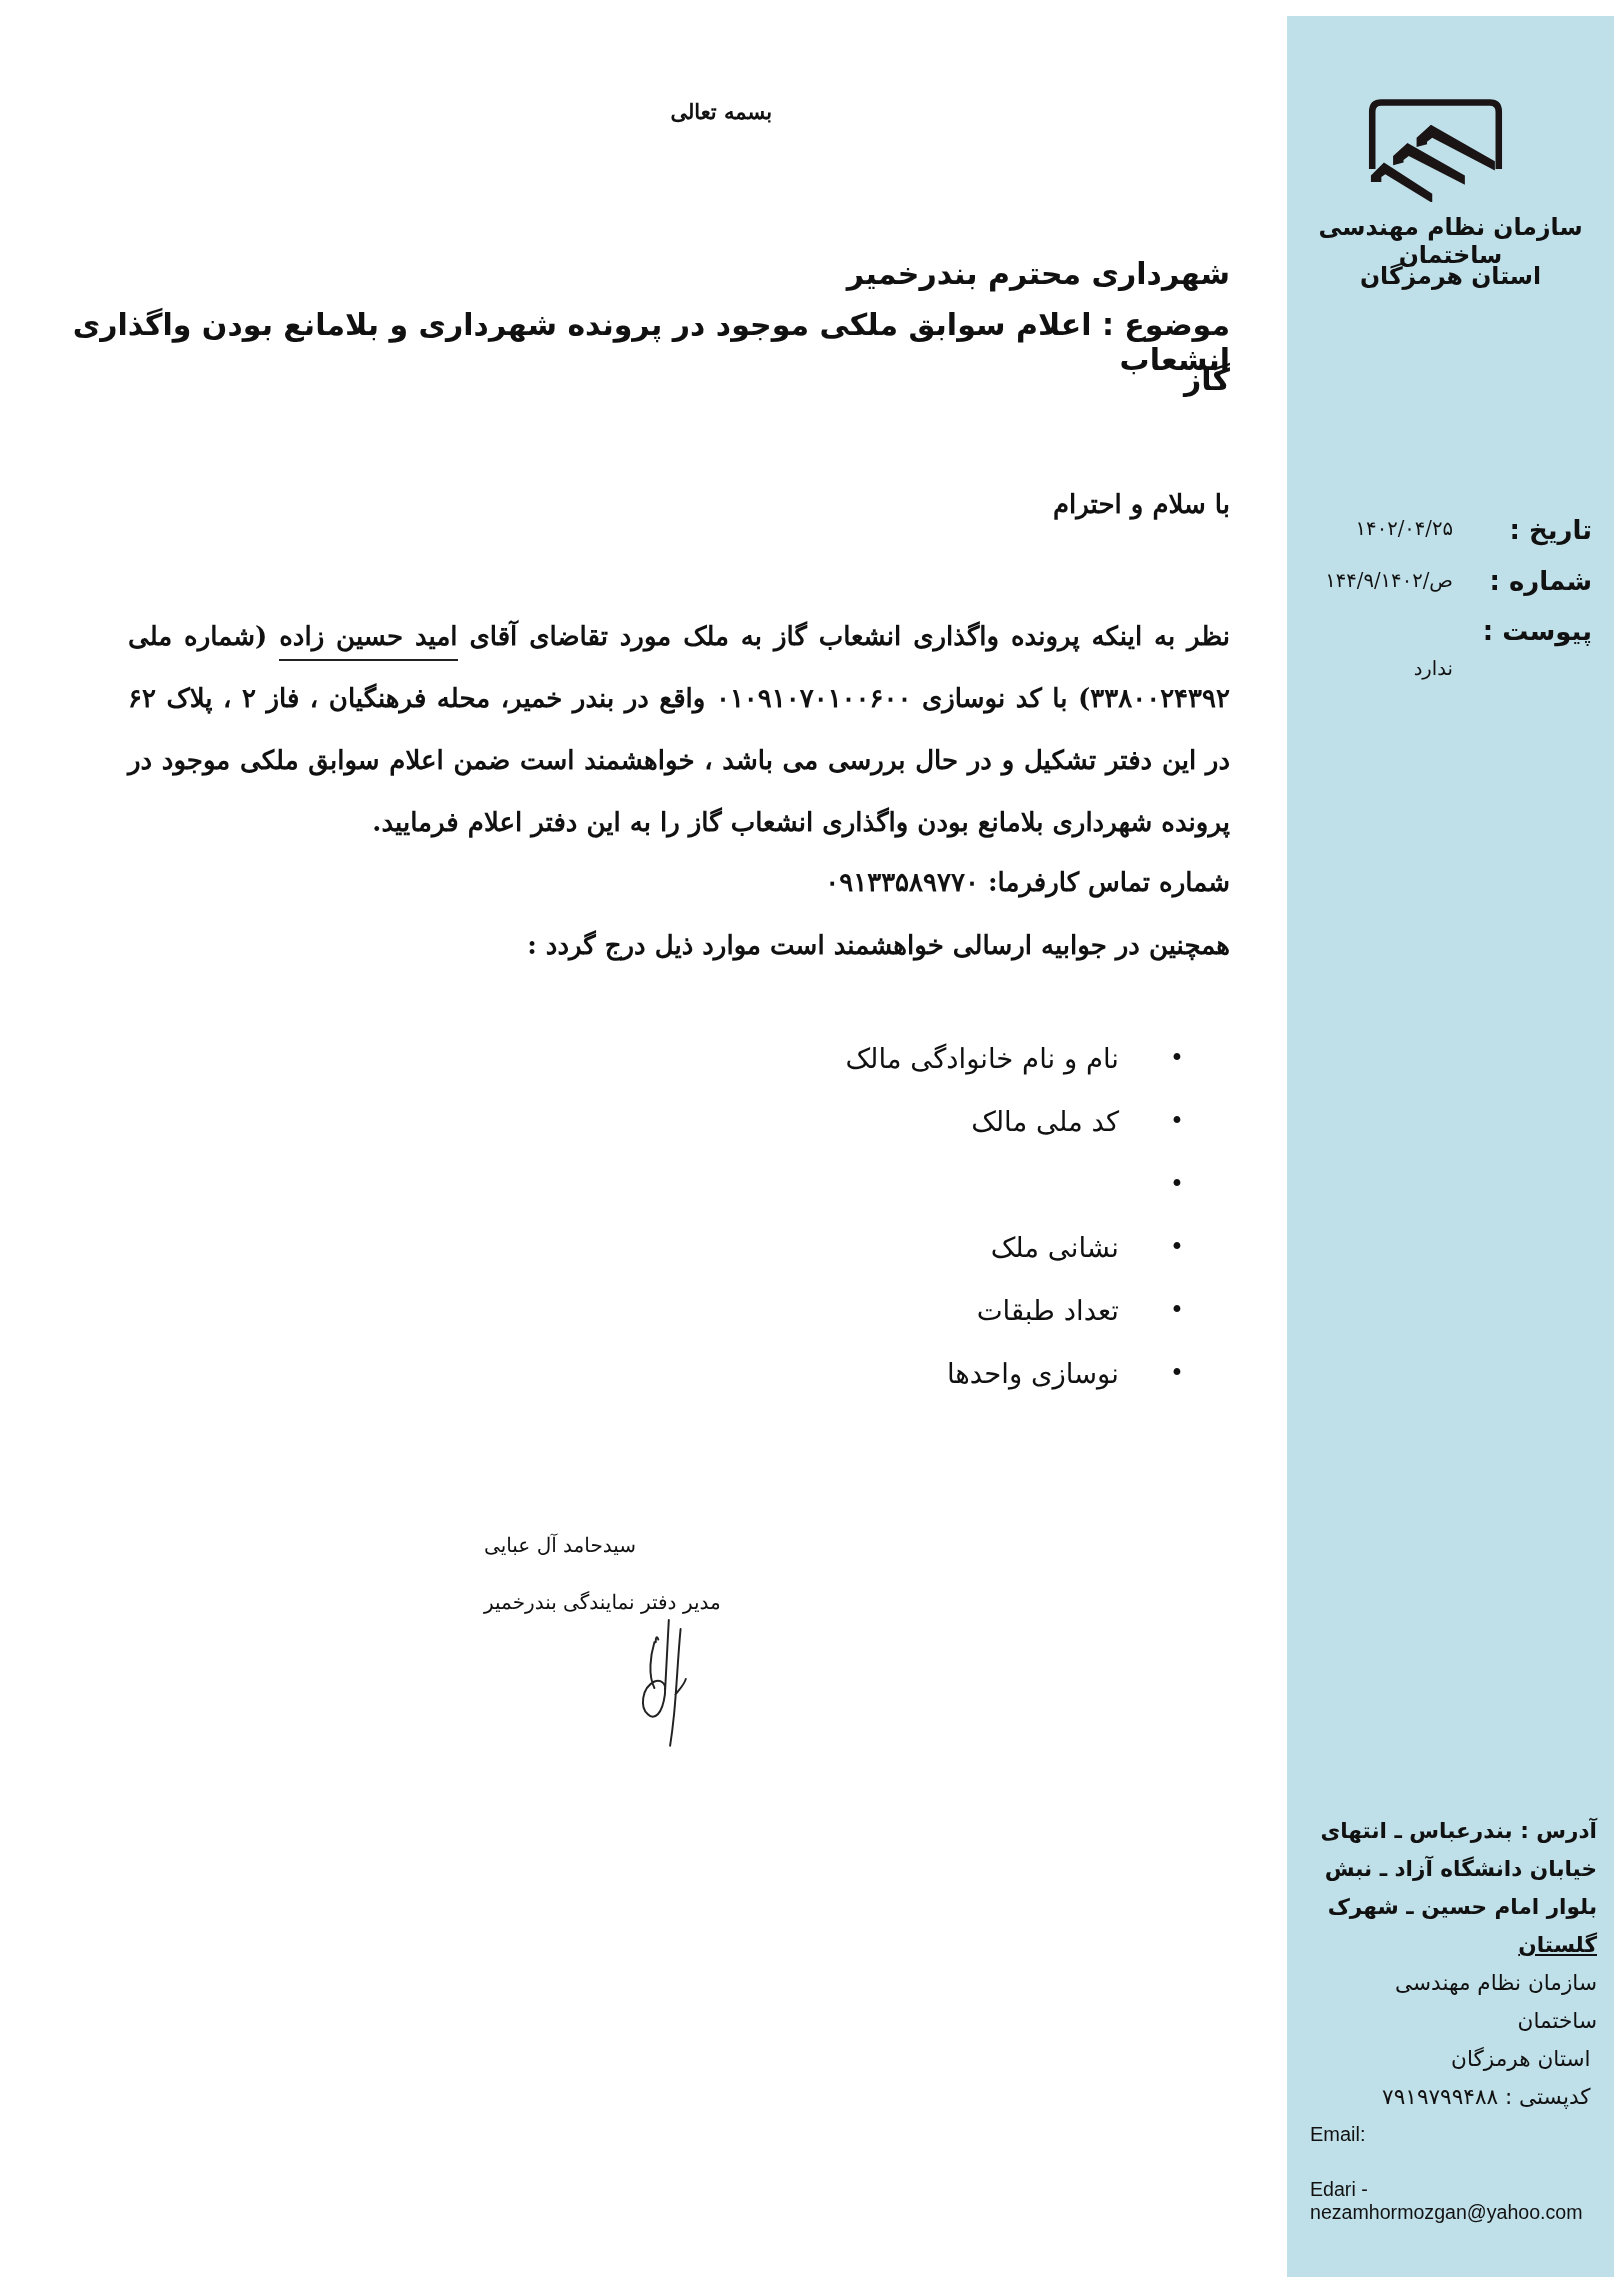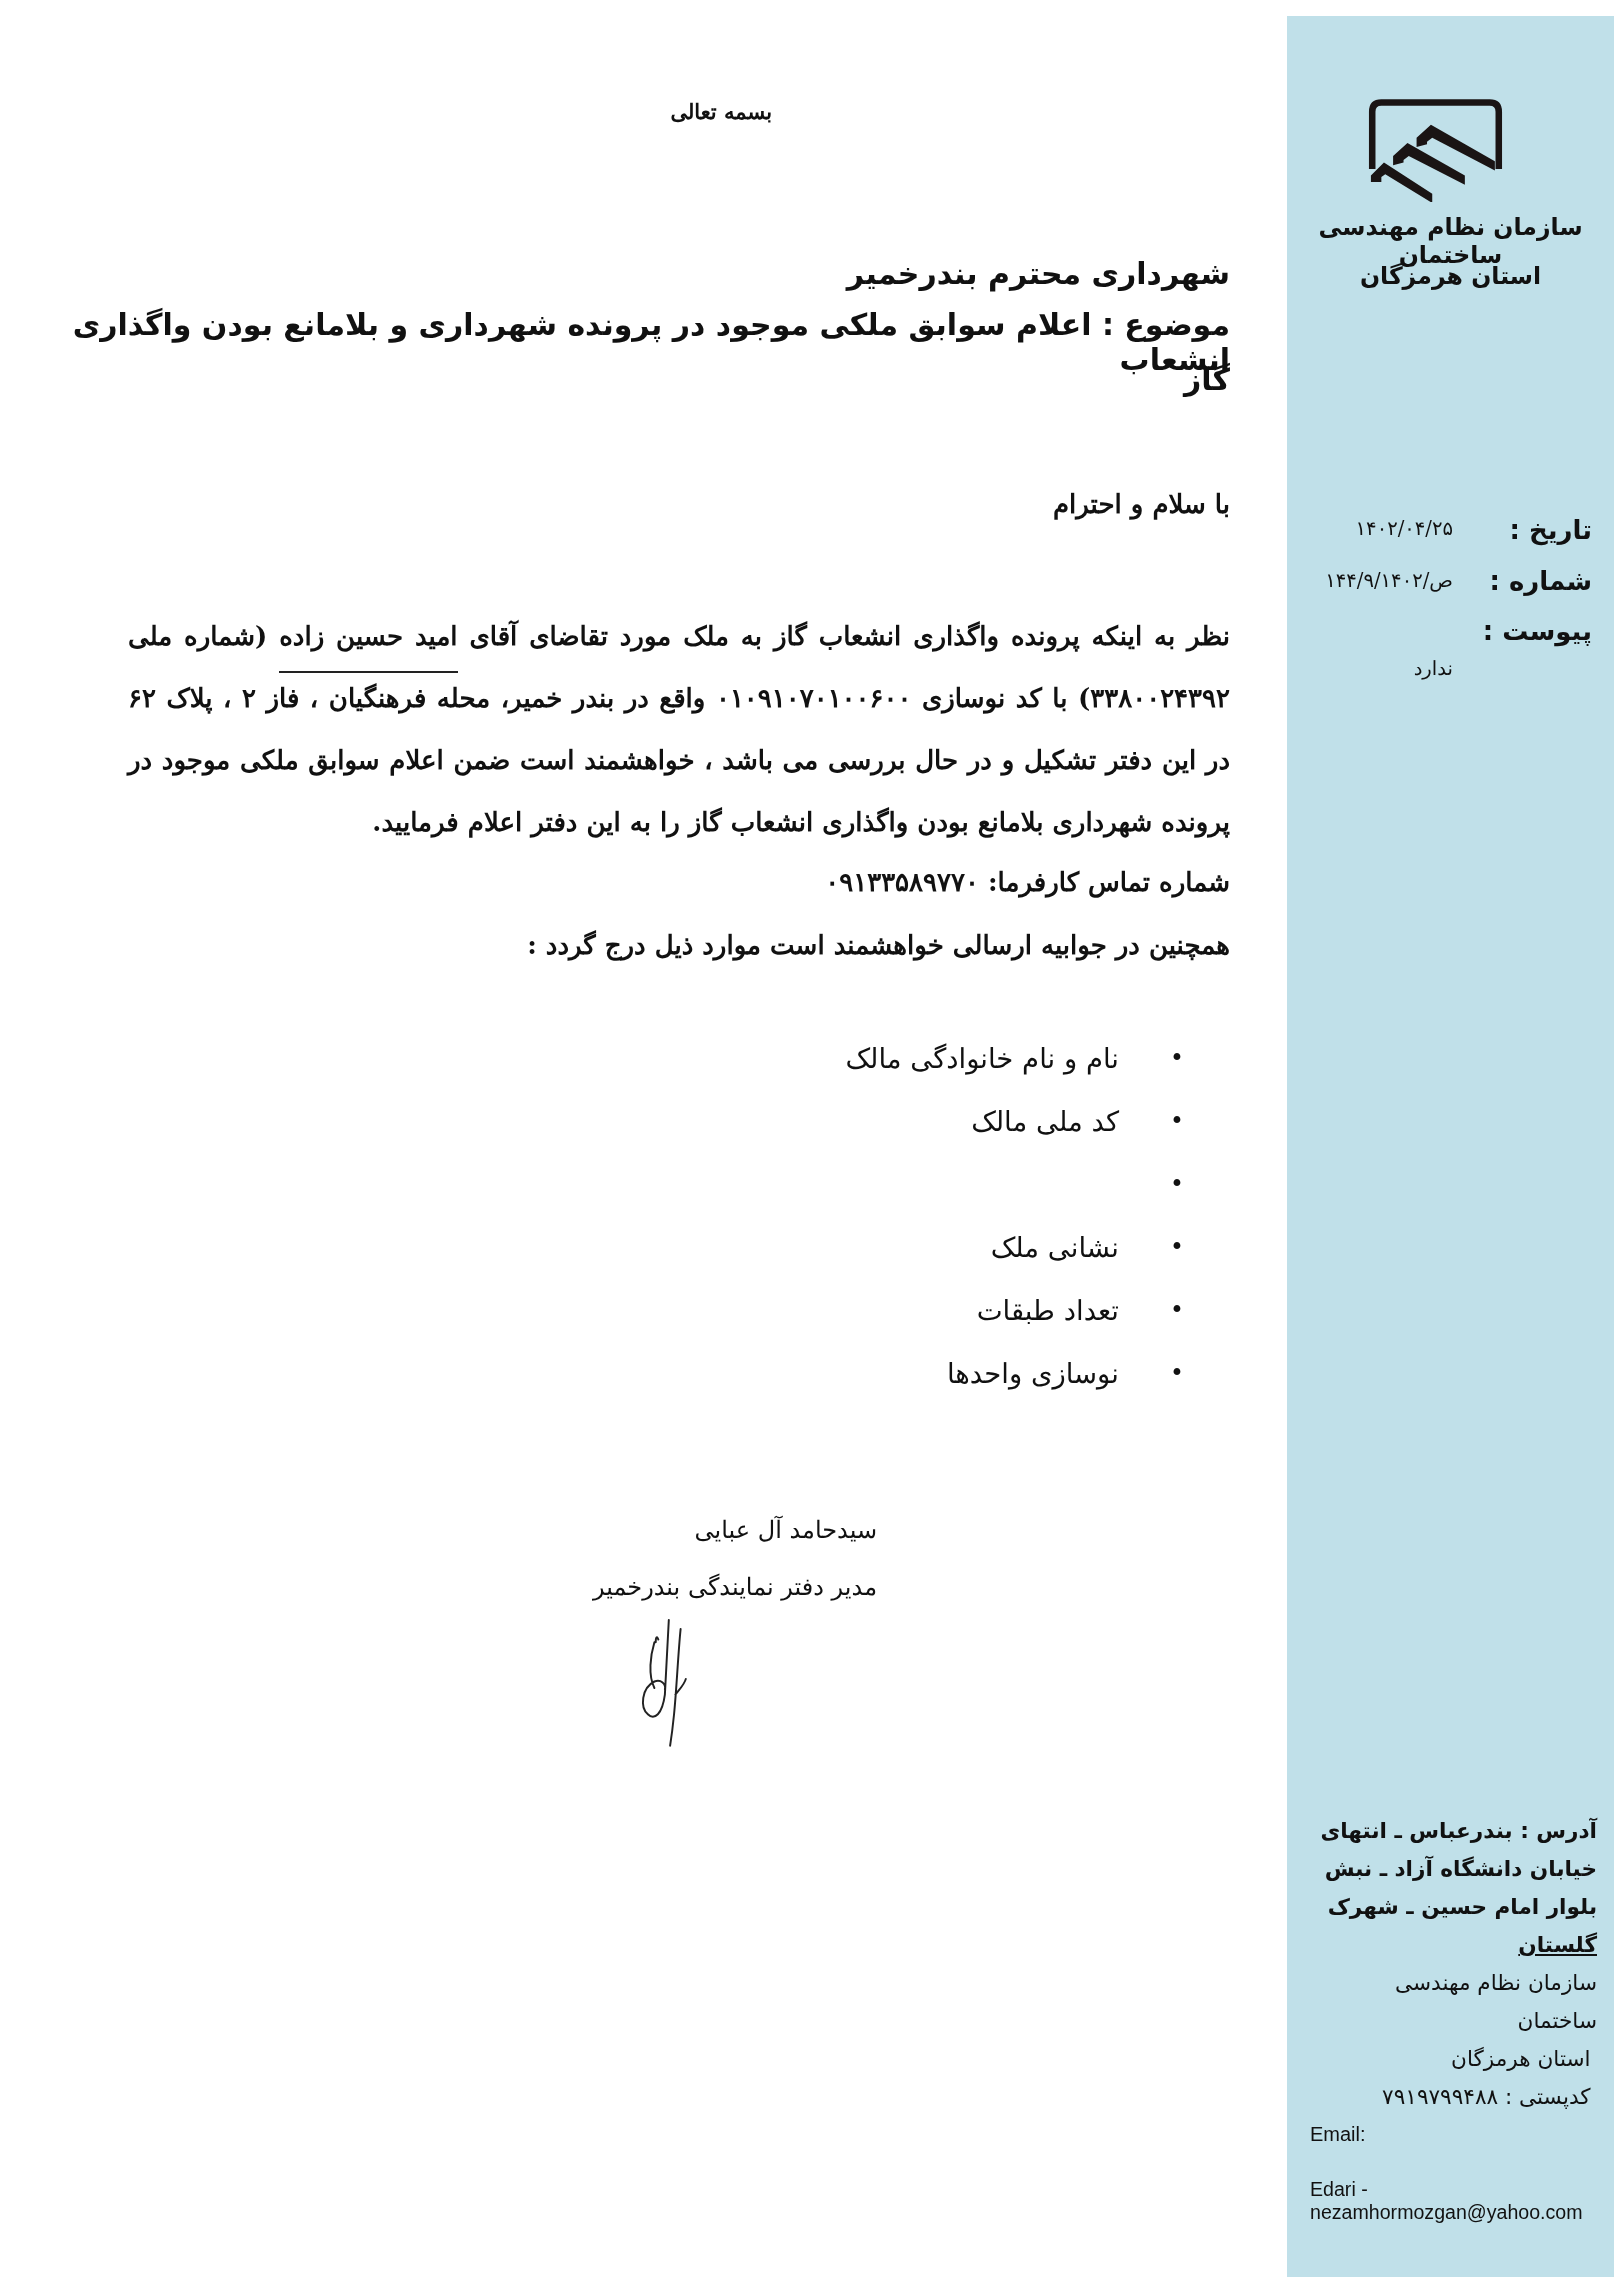--- a/index.html
+++ b/index.html
@@ -28,27 +28,27 @@
 
   
   .main-text { position: absolute; right: 393px; direction: rtl; text-align: right; }
   .bism { position: absolute; left: 576px; width: 196px; top: 99px; text-align: right;
           font-family: "DejaVu Serif", serif; font-weight: bold; font-size: 21px; direction: rtl; }
   .title { font-family: "DejaVu Sans", sans-serif; font-weight: bold; font-size: 30px; }
   .body-p { font-family: "DejaVu Serif", serif; font-weight: bold; font-size: 26px; }
   .para { position: absolute; left: 128px; width: 1102px; direction: rtl; text-align: justify;
           text-align-last: right; font-family: "DejaVu Serif", serif; font-weight: bold;
           font-size: 26px; line-height: 62px; }
-  .para .u { border-bottom: 2px solid #222; padding-bottom: 20px; }
+  .para .u { border-bottom: 2px solid #222; padding-bottom: 8px; }
   .list { position: absolute; right: 393px; top: 1027px; margin: 0; padding: 0; list-style: none; direction: rtl; }
   .list li { position: relative; height: 63px; font-family: "DejaVu Serif", serif; font-size: 27.5px;
              padding-right: 111px; white-space: nowrap; line-height: 63px; }
   .list li .bullet { position: absolute; right: 46px; top: 0; font-size: 23.6px; }
-  .sig { position: absolute; left: 484px; width: 393px; text-align: right; direction: rtl;
-         font-family: "DejaVu Serif", serif; font-size: 24px; }
+  .sig { position: absolute; left: 484px; width: 393px; text-align: left; direction: rtl;
+         font-family: "DejaVu Serif", serif; font-size: 20px; margin-top: 17px; }
   .signature { position: absolute; left: 628px; top: 1616px; width: 79px; height: 131px; }
 </style>
 </head>
 <body>
 
 <div class="sidebar"></div>
 
 <svg class="logo" viewBox="0 0 210 160">
   <path d="M8 110 V22 Q8 8 22 8 H188 Q202 8 202 22 V110" fill="none" stroke="#1a1414" stroke-width="10"></path>
 

